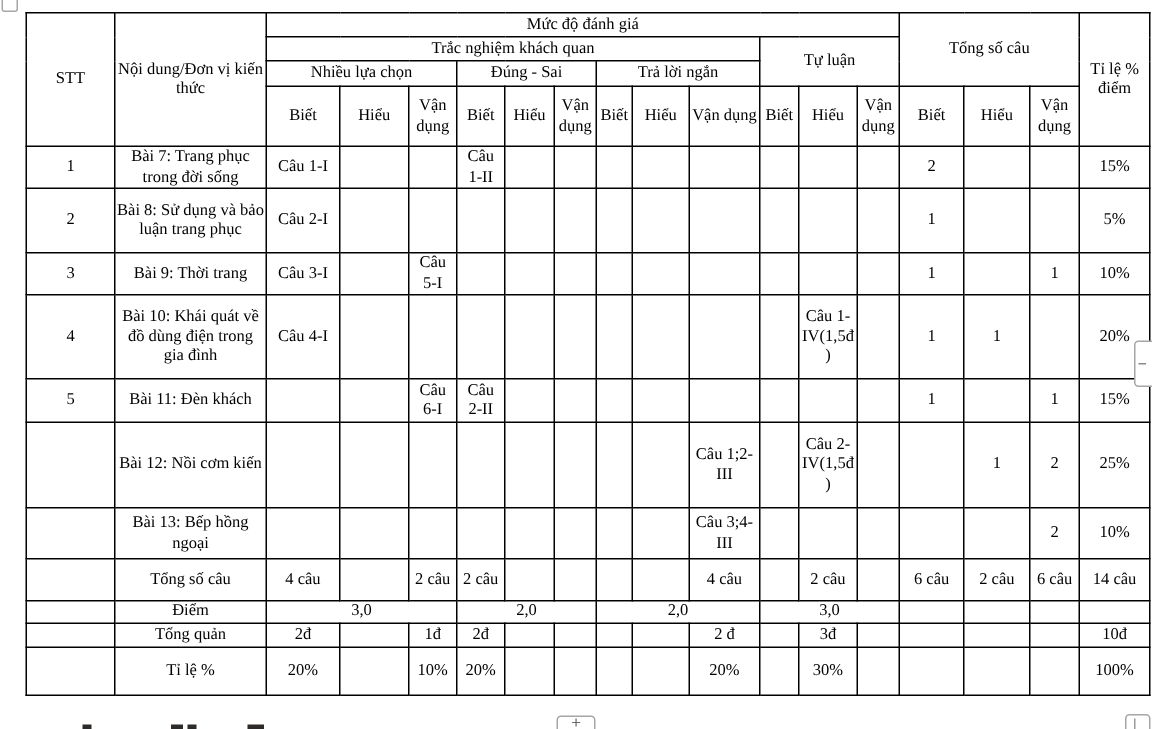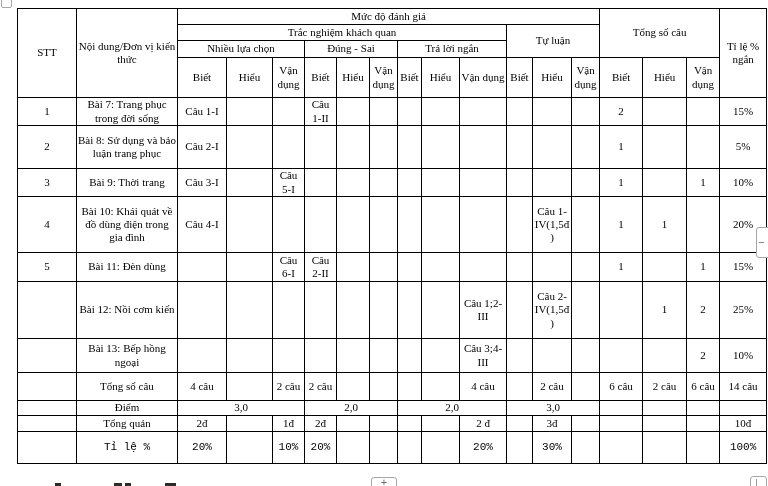--- a/index.html
+++ b/index.html
@@ -52,21 +52,21 @@
         <col style="width:44px">
         <col style="width:33px">
       <col style="width:47px">
     </colgroup>
     <thead>
       <tr style="height:16px">
         <th rowspan="4">STT</th>
         <th rowspan="4">Nội dung/Đơn vị kiến thức</th>
         <th colspan="12">Mức độ đánh giá</th>
         <th colspan="3" rowspan="3">Tổng số câu</th>
-        <th rowspan="4">Tỉ lệ % ngắn</th>
+        <th rowspan="4">Tỉ lệ % điểm</th>
       </tr>
       <tr style="height:16px">
         <th colspan="9">Trắc nghiệm khách quan</th>
         <th colspan="3" rowspan="2">Tự luận</th>
       </tr>
       <tr style="height:17px">
         <th colspan="3">Nhiều lựa chọn</th>
         <th colspan="3">Đúng - Sai</th>
         <th colspan="3">Trả lời ngắn</th>
       </tr>
@@ -164,21 +164,21 @@
           <td></td>
           <td>Câu 1-IV(1,5đ)</td>
           <td></td>
           <td>1</td>
           <td>1</td>
           <td></td>
           <td>20%</td>
         </tr>
         <tr style="height: 29px;">
           <td>5</td>
-          <td>Bài 11: Đèn dùng</td>
+          <td>Bài 11: Đèn khách</td>
           <td></td>
           <td></td>
           <td>Câu 6-I</td>
           <td>Câu 2-II</td>
           <td></td>
           <td></td>
           <td></td>
           <td></td>
           <td></td>
           <td></td>
@@ -274,21 +274,21 @@
           <td></td>
           <td>2 đ</td>
           <td></td>
           <td>3đ</td>
           <td></td>
           <td></td>
           <td></td>
           <td></td>
           <td>10đ</td>
         </tr>
-        <tr style="height: 32px; font-family: Liberation Mono, monospace;">
+        <tr style="height: 32px;">
           <td></td>
           <td>Tỉ lệ %</td>
           <td>20%</td>
           <td></td>
           <td>10%</td>
           <td>20%</td>
           <td></td>
           <td></td>
           <td></td>
           <td></td>

